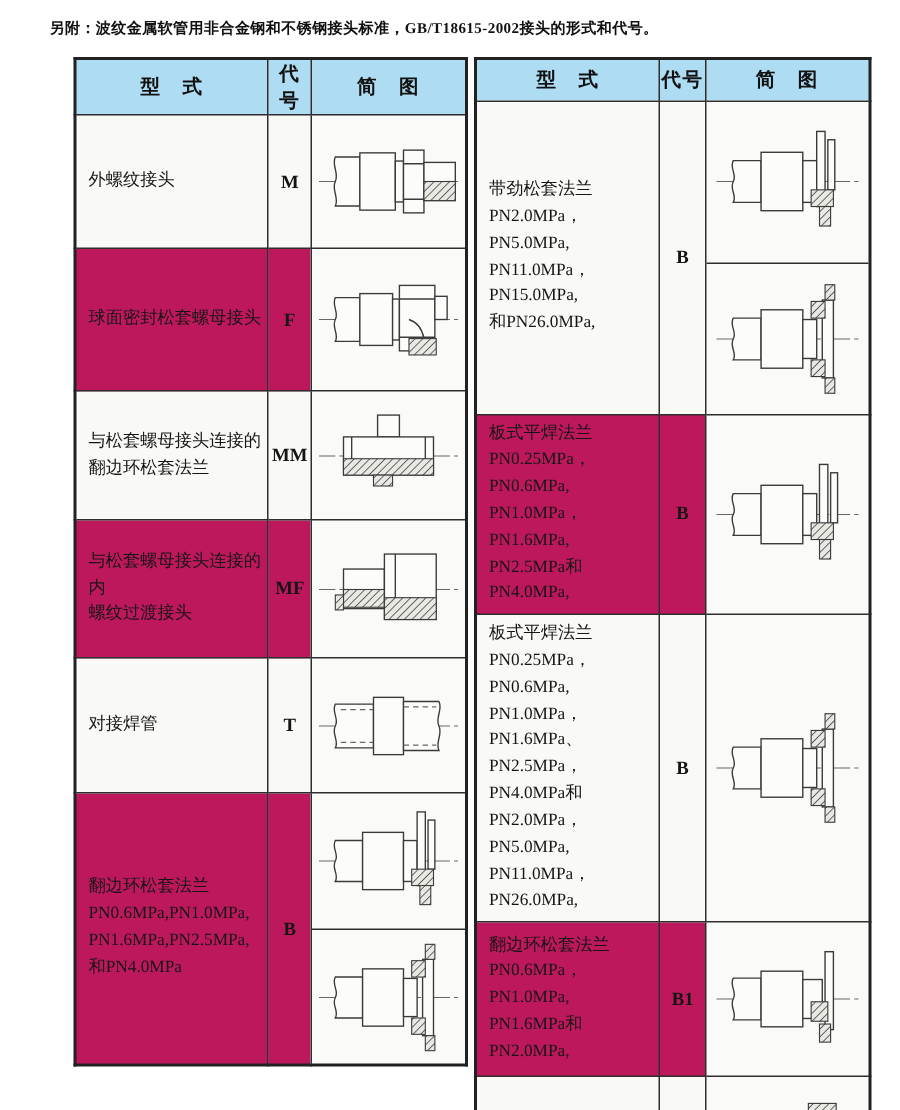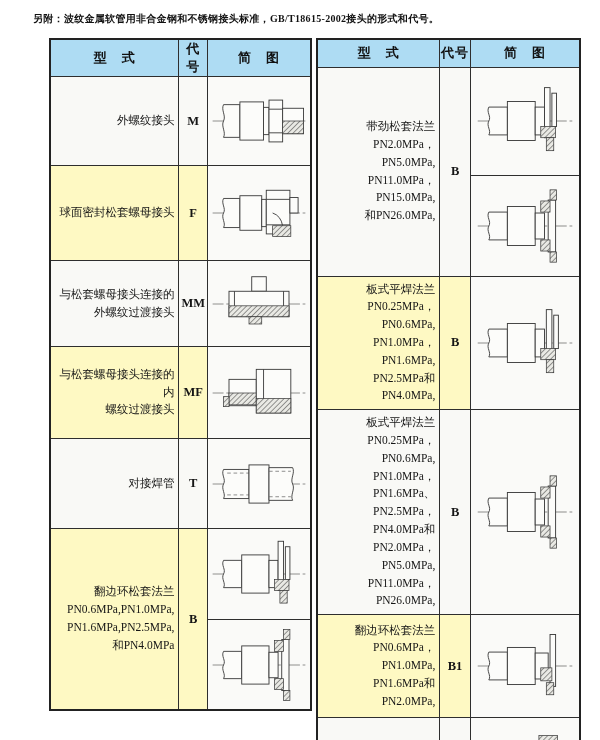--- a/index.html
+++ b/index.html
@@ -17,29 +17,29 @@
     margin-left:16px;
   }
   table.left-tbl{left:33px;width:263px;}
   table.right-tbl{left:300px;width:265px;}
   td,th{border:1px solid #2e2e2e;padding:0;}
   th.hdr{
     background:#aedcf3;font-size:13px;font-weight:bold;text-align:center;
     height:26px;letter-spacing:1px;color:#111;
   }
   td.type{
-    background:#f9f9f6;vertical-align:middle;text-align:right;
+    background:#f9f9f6;vertical-align:middle;text-align:left;
     padding:4px 4px 4px 8px;font-size:11.5px;line-height:1.55;
     white-space:pre-line;color:#151515;
   }
   td.code{
     background:#f9f9f6;vertical-align:middle;text-align:center;
     font-size:12.5px;font-weight:600;color:#151515;
   }
-  tr.hl td.type, tr.hl td.code{background:#fef9c3;}
+  tr.hl td.type, tr.hl td.code{background:#be185d;}
   td.diagram{background:#fafaf8;vertical-align:middle;text-align:center;}
   .sub{display:flex;align-items:center;justify-content:center;}
   .sub.divided{border-bottom:1px solid #2e2e2e;}
   .dia svg, td.diagram svg{display:block;margin:0 auto;}
   .shape{fill:#fcfcfa;stroke:#3a3a3a;stroke-width:1;}
   .ln{stroke:#3a3a3a;stroke-width:1;fill:none;}
   .hatch{fill:url(#hatchp);stroke:#3a3a3a;stroke-width:0.8;}
   .cl{stroke:#666;stroke-width:0.8;fill:none;}
 </style>
 </head>
@@ -101,21 +101,21 @@
         <line class="ln" x1="63" y1="55" x2="89" y2="55"></line>
         <rect class="shape" x="89" y="25" width="9" height="17"></rect>
         <path class="ln" d="M70 42 Q79 45 81 56"></path>
         <rect class="hatch" x="70" y="56" width="20" height="12"></rect>
       </svg>
     </td>
   </tr>
 
   <tr style="height:86px">
     <td class="type">与松套螺母接头连接的
-外螺纹过渡接头</td>
+翻边环松套法兰</td>
     <td class="code">MM</td>
     <td class="diagram">
       <svg width="100" height="78" viewBox="0 0 110 84">
         <line class="cl" x1="4" y1="42" x2="107" y2="42" stroke-dasharray="12 3 3 3"></line>
         <rect class="shape" x="47" y="12" width="16" height="16"></rect>
         <rect class="shape" x="22" y="28" width="66" height="28"></rect>
         <line class="ln" x1="28" y1="28" x2="28" y2="56"></line>
         <line class="ln" x1="82" y1="28" x2="82" y2="56"></line>
         <rect class="hatch" x="22" y="44" width="66" height="12"></rect>
         <rect class="hatch" x="44" y="56" width="14" height="8"></rect>

